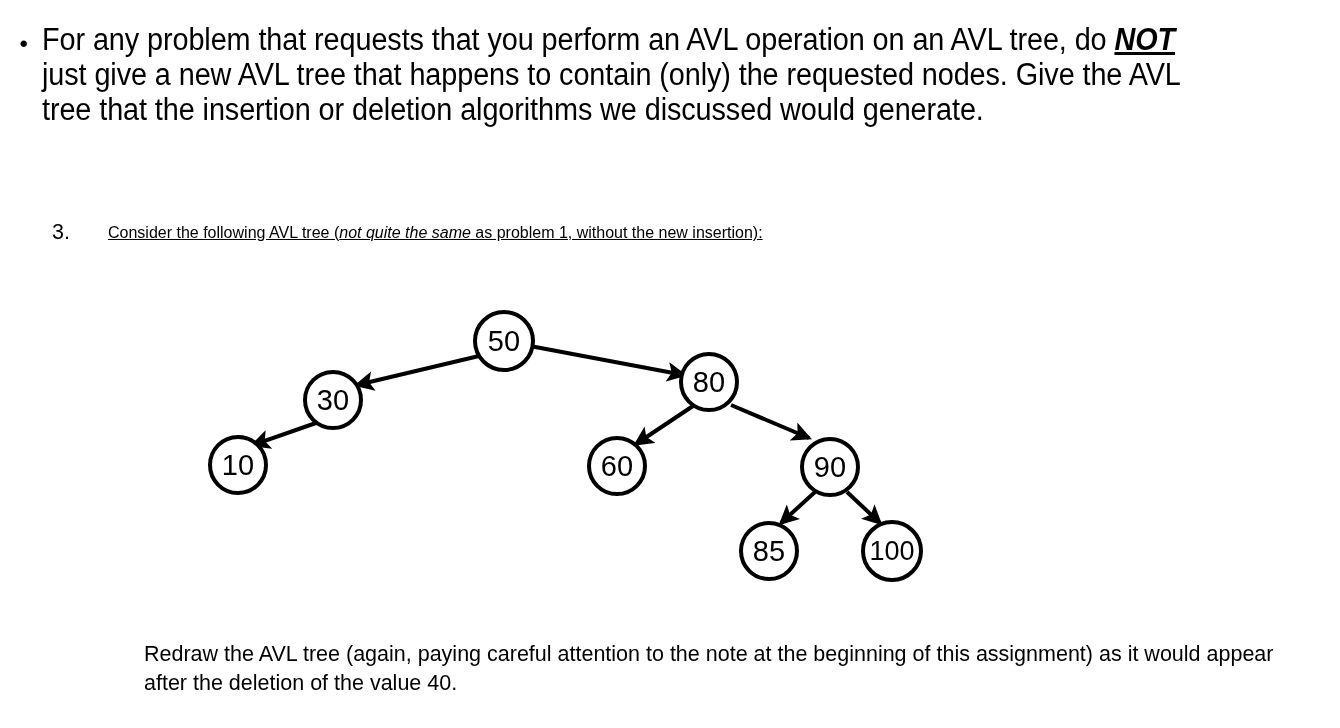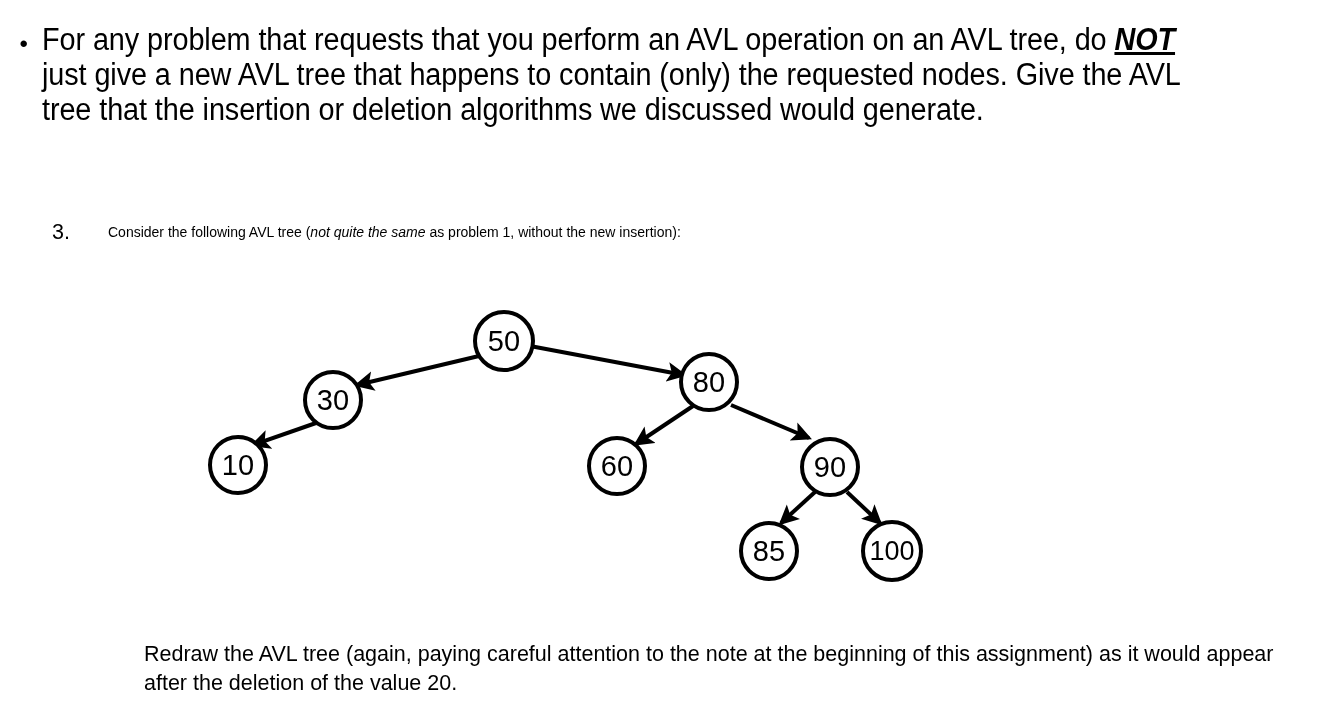--- a/index.html
+++ b/index.html
@@ -64,23 +64,24 @@
     display: flex;
     align-items: flex-start;
   }
   .problem-number {
     flex: 0 0 56px;
     font-size: 21.5px;
     line-height: 29px;
   }
   .problem-text {
     flex: 1 1 auto;
-    font-size: 14px;
+    font-size: 16px;
     line-height: 29px;
     max-width: 1060px;
+    text-decoration: underline;
   }
   .problem-text em {
     font-style: italic;
   }
 
   
   .tree-figure {
     position: absolute;
     left: 17px;
     top: 280px;
@@ -170,13 +171,13 @@
           <text x="752" y="271" text-anchor="middle" dominant-baseline="central" class="node-label">85</text>
         </g>
         <g>
           <circle cx="875" cy="271" r="29" fill="#ffffff" stroke="#000000" stroke-width="4"></circle>
           <text x="875" y="271" text-anchor="middle" dominant-baseline="central" class="node-label wide">100</text>
         </g>
       </g>
   </svg>
 </div>
 
-<div class="closing">Redraw the AVL tree (again, paying careful attention to the note at the beginning of this assignment) as it would appear after the deletion of the value 20.</div>
+<div class="closing">Redraw the AVL tree (again, paying careful attention to the note at the beginning of this assignment) as it would appear after the deletion of the value 40.</div>
 
 </body></html>

